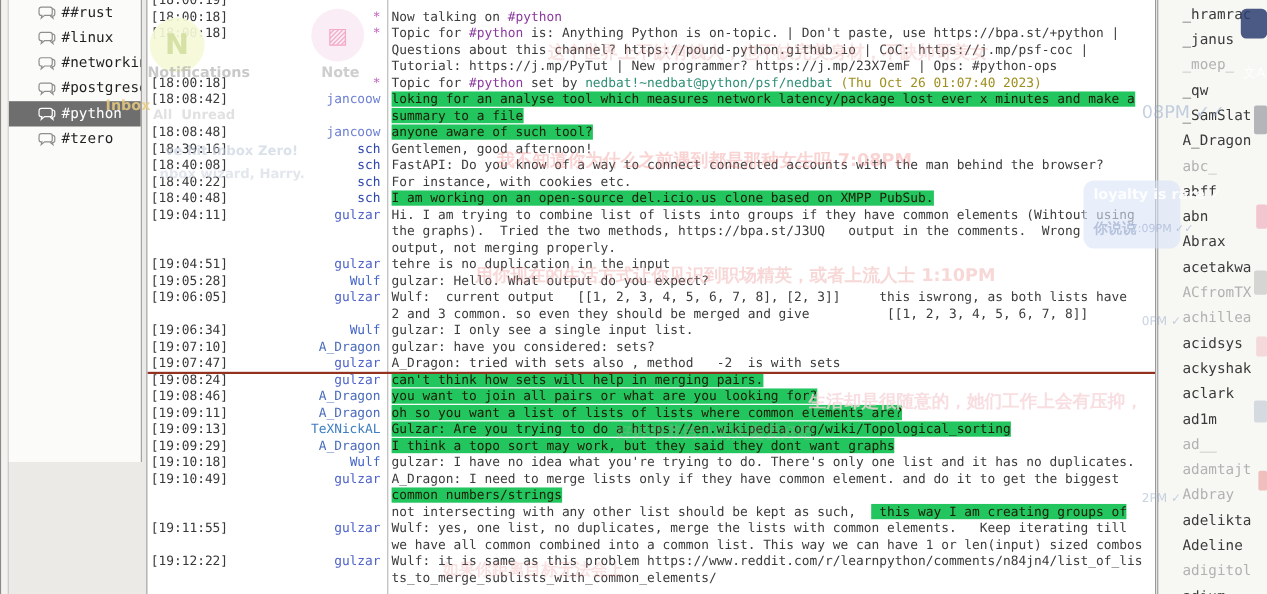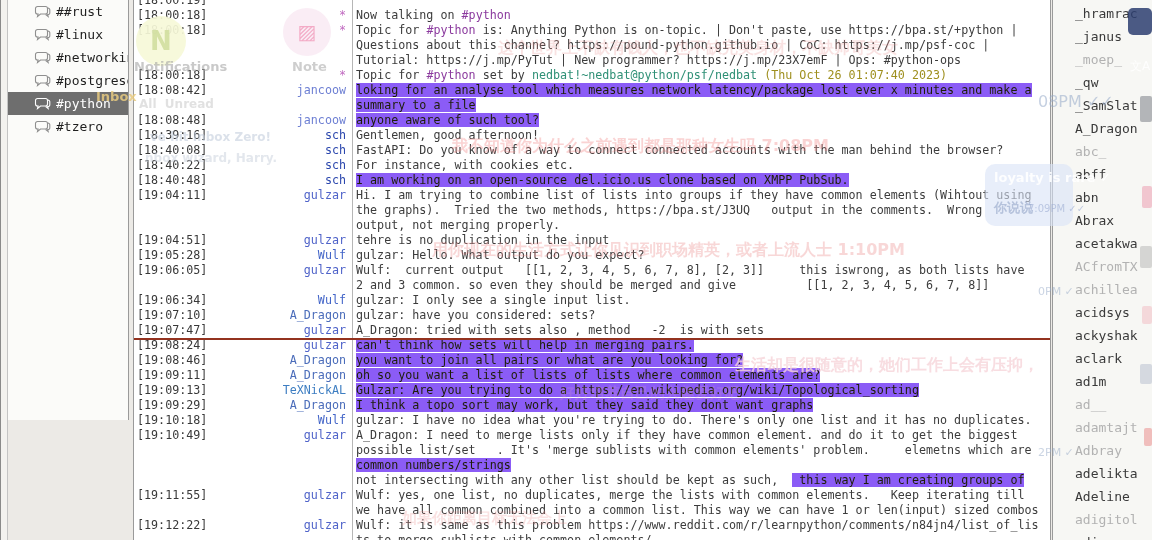--- a/index.html
+++ b/index.html
@@ -18,21 +18,21 @@
   
   #chat-pane { position:absolute; left:133px; top:0; width:918px; height:540px;
                background:#ffffff; border-left:1px solid #9a9a9a; border-right:1px solid #9a9a9a;
                overflow:hidden; }
   #chat-lines { position:absolute; left:0; top:-7px; width:916px; }
   .cline { display:flex; height:15px; line-height:15px; font-size:11.7px; white-space:pre; }
   .cline .ts { flex:0 0 78px; padding-left:3px; color:#383838; overflow:hidden; }
   .cline .nk { flex:0 0 139px; text-align:right; padding-right:5px; overflow:hidden; }
   .cline .mg { flex:1 1 auto; padding-left:5px; color:#3c3c3c; overflow:hidden; }
   .cline .star { color:#c06ac0; }
-  .mg .h { background:#8b5cf6; color:#1d1d06;margin-top:40px; }
+  .mg .h { background:#22c55e; color:#1d1d06;margin-top:40px; }
   .mg .c { color:#8b3a9e; }
   .mg .m { color:#2f9076; }
   .mg .d { color:#9e8f1e; }
   #vsep { position:absolute; left:218px; top:0; bottom:0; width:1px; background:#b6b6b6; }
   #redline { position:absolute; left:0; top:338px; width:100%; height:2px; background:#93321f; }
   
   #userlist-pane { position:absolute; left:1052px; top:0; width:100px; height:540px;
                    background:#f7f7f4; border-left:1px solid #9a9a9a; overflow:hidden;
                    padding:2px 0 0 22px; }
   .user-item { height:23px; line-height:23px; font-size:13px; color:#3a3a3a; white-space:pre; cursor:default; }
@@ -111,21 +111,20 @@
       <div class="cline"><span class="ts">[19:06:34]</span><span class="nk"><span style="color: rgb(67, 101, 200);">Wulf</span></span><span class="mg"><span>gulzar: I only see a single input list.</span></span></div>
       <div class="cline"><span class="ts">[19:07:10]</span><span class="nk"><span style="color: rgb(74, 108, 186);">A_Dragon</span></span><span class="mg"><span>gulzar: have you considered: sets?</span></span></div>
       <div class="cline"><span class="ts">[19:07:47]</span><span class="nk"><span style="color: rgb(79, 99, 201);">gulzar</span></span><span class="mg"><span>A_Dragon: tried with sets also , method   -2  is with sets</span></span></div>
       <div class="cline"><span class="ts">[19:08:24]</span><span class="nk"><span style="color: rgb(79, 99, 201);">gulzar</span></span><span class="mg"><span class="h">can't think how sets will help in merging pairs.</span></span></div>
       <div class="cline"><span class="ts">[19:08:46]</span><span class="nk"><span style="color: rgb(74, 108, 186);">A_Dragon</span></span><span class="mg"><span class="h">you want to join all pairs or what are you looking for?</span></span></div>
       <div class="cline"><span class="ts">[19:09:11]</span><span class="nk"><span style="color: rgb(74, 108, 186);">A_Dragon</span></span><span class="mg"><span class="h">oh so you want a list of lists of lists where common elements are?</span></span></div>
       <div class="cline"><span class="ts">[19:09:13]</span><span class="nk"><span style="color: rgb(62, 126, 194);">TeXNickAL</span></span><span class="mg"><span class="h">Gulzar: Are you trying to do a https://en.wikipedia.org/wiki/Topological_sorting</span></span></div>
       <div class="cline"><span class="ts">[19:09:29]</span><span class="nk"><span style="color: rgb(74, 108, 186);">A_Dragon</span></span><span class="mg"><span class="h">I think a topo sort may work, but they said they dont want graphs</span></span></div>
       <div class="cline"><span class="ts">[19:10:18]</span><span class="nk"><span style="color: rgb(67, 101, 200);">Wulf</span></span><span class="mg"><span>gulzar: I have no idea what you're trying to do. There's only one list and it has no duplicates.</span></span></div>
       <div class="cline"><span class="ts">[19:10:49]</span><span class="nk"><span style="color: rgb(79, 99, 201);">gulzar</span></span><span class="mg"><span>A_Dragon: I need to merge lists only if they have common element. and do it to get the biggest</span></span></div>
-      <div class="cline"><span class="ts"></span><span class="nk"></span><span class="mg"><span>possible list/set   . It's 'merge sublists with common elements' problem.     elemetns which are</span></span></div>
       <div class="cline"><span class="ts"></span><span class="nk"></span><span class="mg"><span class="h">common numbers/strings</span></span></div>
       <div class="cline"><span class="ts"></span><span class="nk"></span><span class="mg"><span>not intersecting with any other list should be kept as such,  </span><span class="h"> this way I am creating groups of</span></span></div>
       <div class="cline"><span class="ts">[19:11:55]</span><span class="nk"><span style="color: rgb(79, 99, 201);">gulzar</span></span><span class="mg"><span>Wulf: yes, one list, no duplicates, merge the lists with common elements.   Keep iterating till</span></span></div>
       <div class="cline"><span class="ts"></span><span class="nk"></span><span class="mg"><span>we have all common combined into a common list. This way we can have 1 or len(input) sized combos</span></span></div>
       <div class="cline"><span class="ts">[19:12:22]</span><span class="nk"><span style="color: rgb(79, 99, 201);">gulzar</span></span><span class="mg"><span>Wulf: it is same as this problem https://www.reddit.com/r/learnpython/comments/n84jn4/list_of_lis</span></span></div>
       <div class="cline"><span class="ts"></span><span class="nk"></span><span class="mg"><span>ts_to_merge_sublists_with_common_elements/</span></span></div>
     </div>
   <div id="vsep"></div>
   <div id="redline"></div>
 </div>

